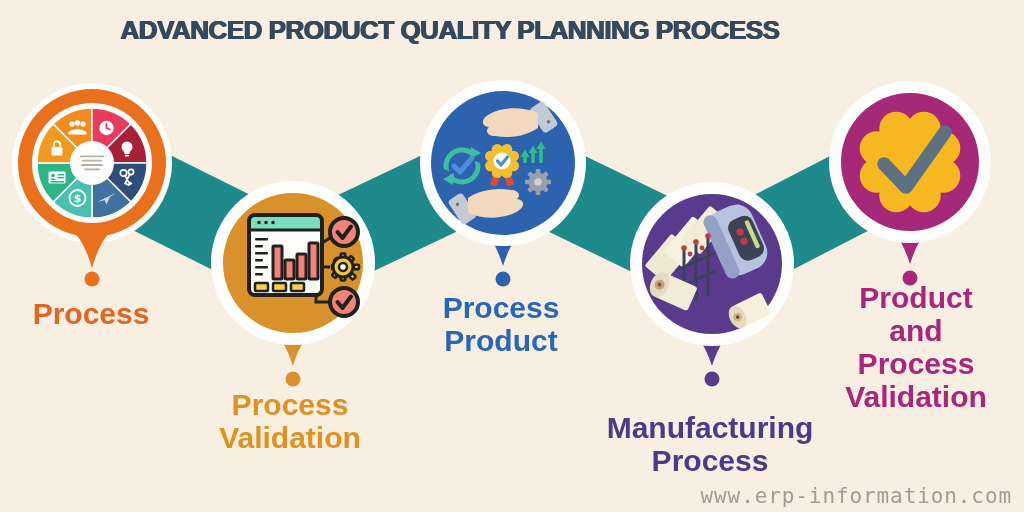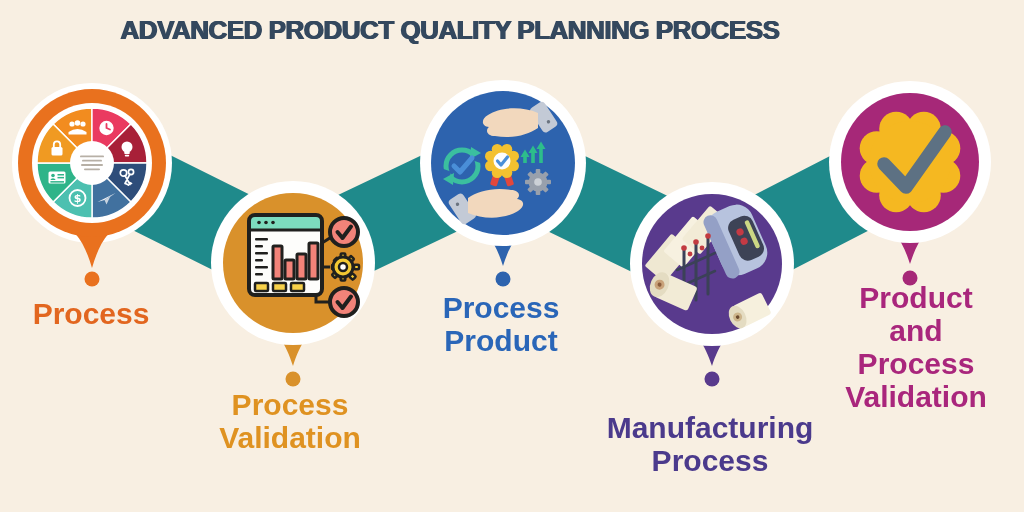--- a/index.html
+++ b/index.html
@@ -303,13 +303,14 @@
       </g>
     </g>
   </svg>
 
   <div class="label" style="left: 91px; top: 297px; --c: #e9711e; --lc: #e2661f;"><span>Process</span><br></div>
   <div class="label" style="left: 290px; top: 388px; --c: #d9912b; --lc: #df9221;"><span>Process</span><br><span>Validation</span></div>
   <div class="label" style="left: 501px; top: 291px; --c: #2d63ae; --lc: #2a66b8;"><span>Process</span><br><span>Product</span></div>
   <div class="label" style="left: 710px; top: 389px; margin-top: 22px; --c: #593a8d; --lc: #4b3a8c;"><span>Manufacturing</span><br><span>Process</span></div>
   <div class="label" style="left: 916px; top: 281px; --c: #a62878; --lc: #a9267c;"><span>Product</span><br><span>and</span><br><span>Process</span><br><span>Validation</span></div>
 
+  <div class="watermark">www.erp-information.com</div>
 </div>
 
 </body></html>

